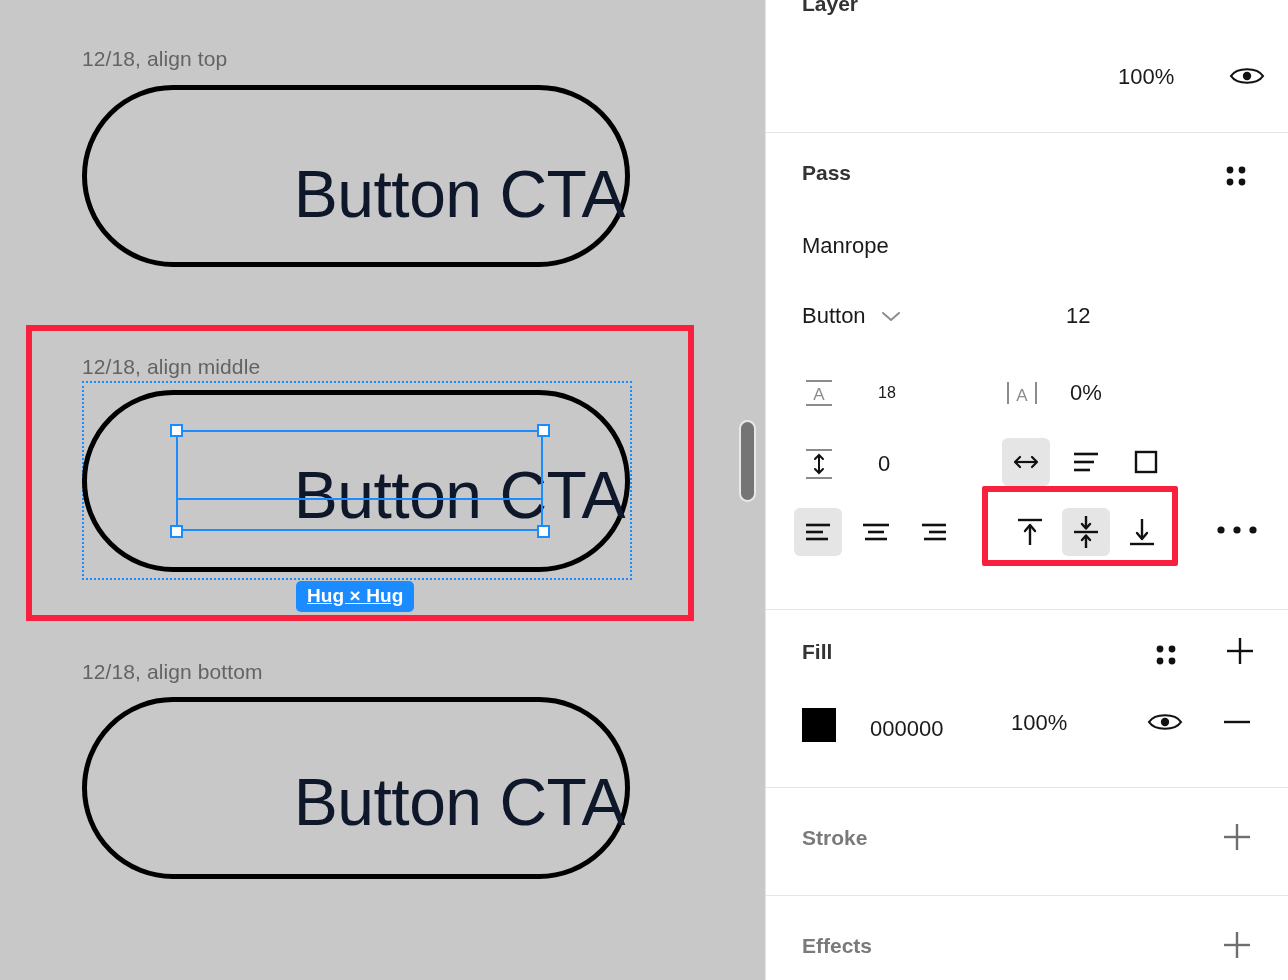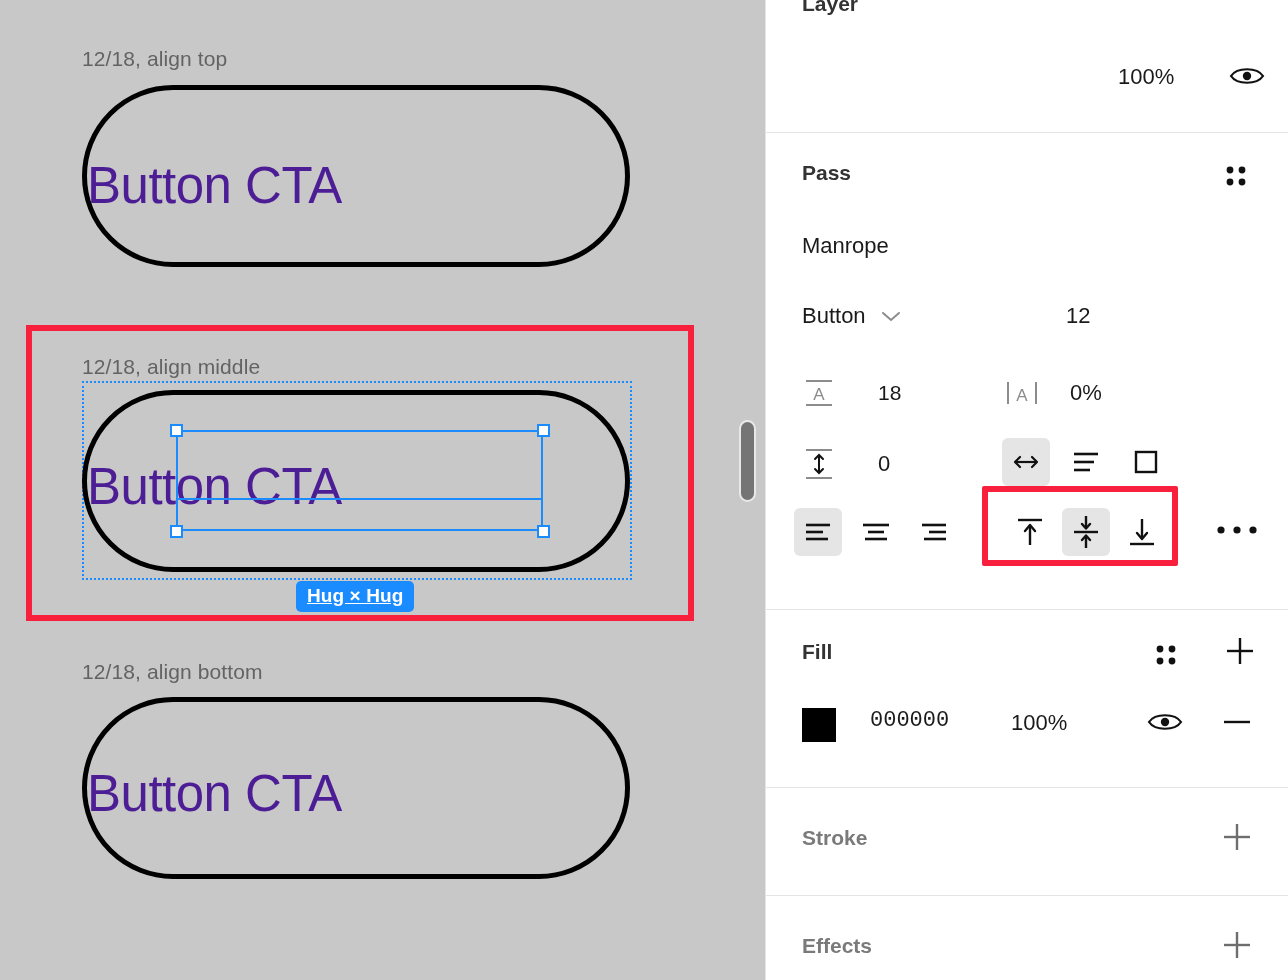--- a/index.html
+++ b/index.html
@@ -30,24 +30,24 @@
 
   .pill {
     position: absolute;
     border: 5px solid #000000;
     border-radius: 999px;
     background: transparent;
   }
   .pill .pill-text {
     position: absolute;
     left: 0; right: 0;
-    text-align: left;
-    font-size: 51px;
+    text-align: right;
+    font-size: 66px;
     font-weight: 400;
-    color: #4c1d95;
+    color: #0f172a;
     letter-spacing: -0.5px;
     white-space: nowrap;
   }
 
   
   .annot-red {
     position: absolute;
     border: 6px solid #f8203c;
     background: transparent;
     pointer-events: none;
@@ -135,21 +135,21 @@
   
   #sec-text { height: 477px; }
   #text-head { position: absolute; left: 36px; top: 28px; }
   #text-dots { position: absolute; left: 455px; top: 28px; }
   #font-family { position: absolute; left: 36px; top: 100px; font-size: 22px; color: #1a1a1a; }
   #font-weight { position: absolute; left: 36px; top: 170px; display: flex; align-items: center; }
   #font-weight .wname { font-size: 22px; color: #1a1a1a; }
   #font-size { position: absolute; left: 300px; top: 170px; font-size: 22px; color: #1a1a1a; }
 
   #lh-row { position: absolute; left: 36px; top: 243px; display: flex; align-items: center; }
-  #lh-row .num { margin-left: 42px; font-size: 21px; color: #1a1a1a; }
+  #lh-row .num { margin-left: 42px; font-size: 16px; color: #1a1a1a; }
   #ls-row { position: absolute; left: 238px; top: 243px; display: flex; align-items: center; }
   #ls-row .num { margin-left: 30px; font-size: 22px; color: #1a1a1a; }
 
   #ps-row { position: absolute; left: 36px; top: 313px; display: flex; align-items: center; }
   #ps-row .num { margin-left: 42px; font-size: 22px; color: #1a1a1a; }
   #resize-row { position: absolute; left: 236px; top: 305px; display: flex; align-items: center; gap: 12px; }
 
   #halign-row { position: absolute; left: 28px; top: 375px; display: flex; align-items: center; gap: 10px; }
   #valign-row { position: absolute; left: 240px; top: 375px; display: flex; align-items: center; gap: 8px; }
   #more-text { position: absolute; left: 450px; top: 390px; }
@@ -169,21 +169,21 @@
     border: 6px solid #f8203c;
     border-radius: 2px;
     pointer-events: none;
   }
 
   
   #sec-fill { height: 178px; }
   #fill-head { position: absolute; left: 36px; top: 30px; }
   #fill-dots { position: absolute; left: 385px; top: 30px; }
   #fill-plus { position: absolute; left: 455px; top: 22px; }
-  #fill-row { position: absolute; left: 36px; top: 98px; display: flex; align-items: flex-start; font-family: Liberation Mono, monospace; }
+  #fill-row { position: absolute; left: 36px; top: 98px; display: flex; align-items: flex-end; }
   #fill-swatch {
     width: 34px; height: 34px;
     background: #000000;
     border: 1px solid #0000001f;
   }
   #fill-hex { margin-left: 34px; font-size: 22px; color: #1a1a1a; }
   #fill-opacity { position: absolute; left: 245px; top: 100px; font-size: 22px; color: #1a1a1a; }
   #fill-eye { position: absolute; left: 380px; top: 98px; }
   #fill-minus { position: absolute; left: 452px; top: 98px; }
 

